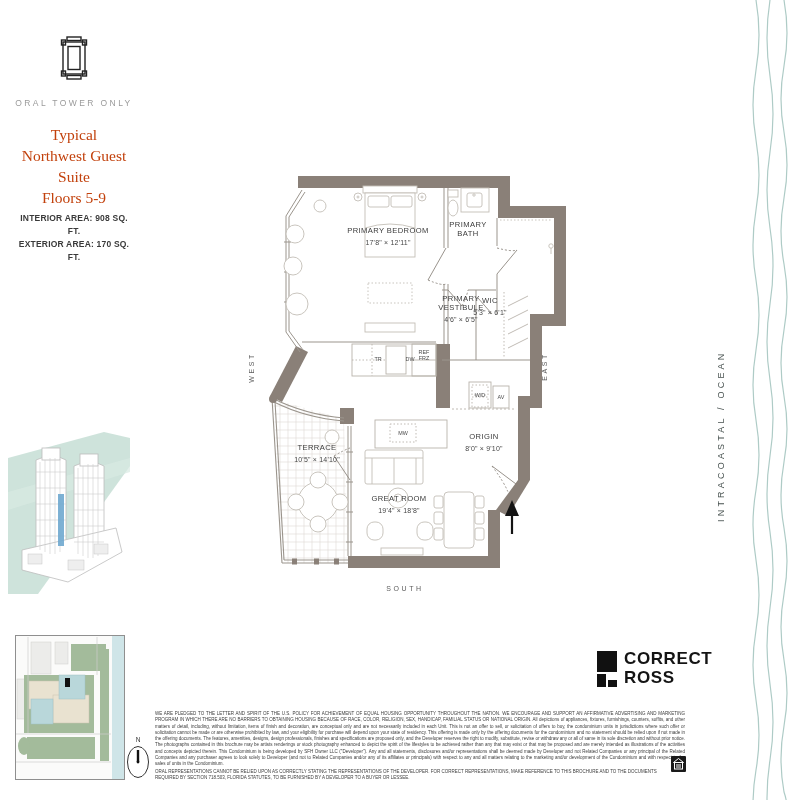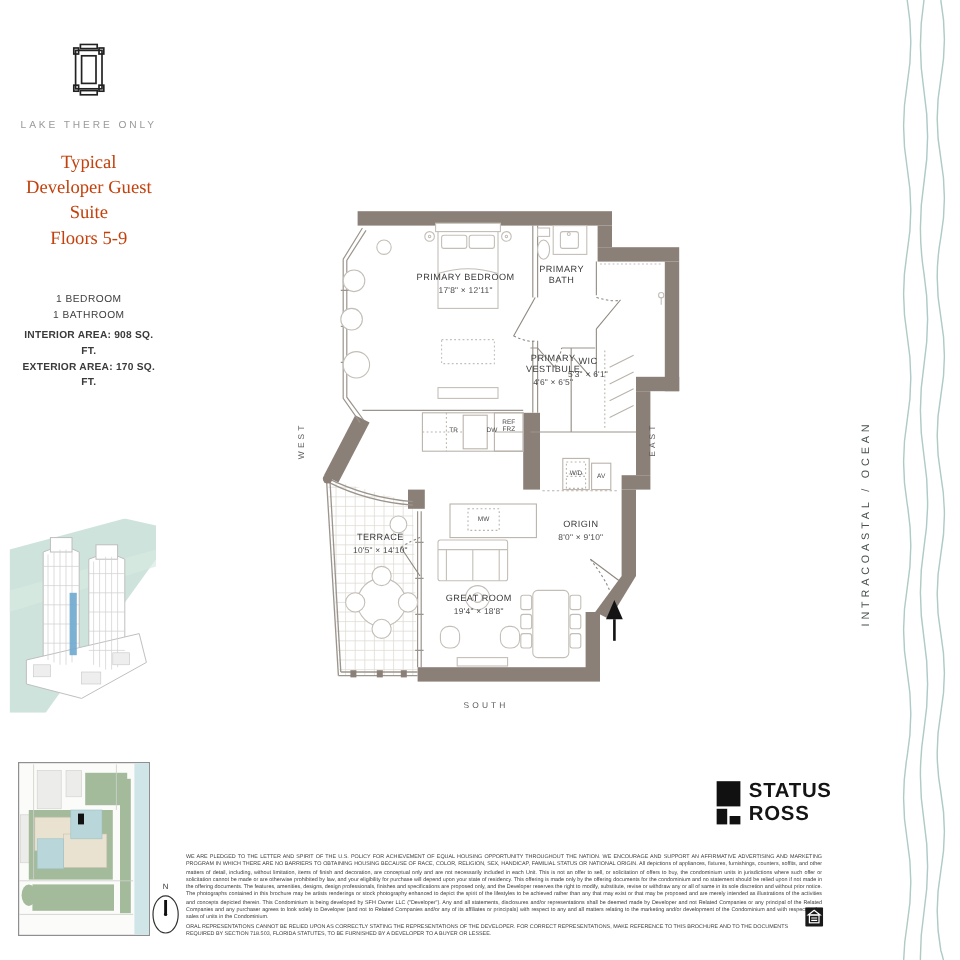--- a/index.html
+++ b/index.html
@@ -49,29 +49,25 @@
         <rect x="7" y="1" width="14" height="3.5"></rect>
         <rect x="3" y="6" width="22" height="32"></rect>
         <rect x="8" y="10.5" width="12" height="23"></rect>
         <rect x="7" y="39.5" width="14" height="3.5"></rect>
         <rect x="1.5" y="4" width="4" height="5"></rect>
         <rect x="22.5" y="4" width="4" height="5"></rect>
         <rect x="1.5" y="35" width="4" height="5"></rect>
         <rect x="22.5" y="35" width="4" height="5"></rect>
       </g>
     </svg>
-    <div class="tower-label">LAKE THERE ONLY</div>
+    <div class="tower-label">ORAL TOWER ONLY</div>
     <div class="suite-title">
       <div>Typical</div>
-      <div>Developer Guest Suite</div>
+      <div>Northwest Guest Suite</div>
       <div>Floors 5-9</div>
-    </div>
-    <div class="bedbath">
-      <div>1 BEDROOM</div>
-      <div>1 BATHROOM</div>
     </div>
     <div class="areas">
       <div>INTERIOR AREA: 908 SQ. FT.</div>
       <div>EXTERIOR AREA: 170 SQ. FT.</div>
     </div>
   </div>
 
   <div class="plan">
     <svg width="400" height="460" viewBox="0 0 400 460">
       <defs>
@@ -346,21 +342,21 @@
     </svg>
   </div>
 
   <div class="brand">
     <svg width="23" height="40" viewBox="0 0 23 40">
       <rect x="0" y="2" width="20" height="21" fill="#111"></rect>
       <rect x="0" y="25" width="9" height="13" fill="#111"></rect>
       <rect x="11" y="31" width="9" height="7" fill="#111"></rect>
     </svg>
     <div class="brand-text">
-      <div>STATUS</div>
+      <div>CORRECT</div>
       <div>ROSS</div>
     </div>
   </div>
 
   <div class="legal">WE ARE PLEDGED TO THE LETTER AND SPIRIT OF THE U.S. POLICY FOR ACHIEVEMENT OF EQUAL HOUSING OPPORTUNITY THROUGHOUT THE NATION. WE ENCOURAGE AND SUPPORT AN AFFIRMATIVE ADVERTISING AND MARKETING PROGRAM IN WHICH THERE ARE NO BARRIERS TO OBTAINING HOUSING BECAUSE OF RACE, COLOR, RELIGION, SEX, HANDICAP, FAMILIAL STATUS OR NATIONAL ORIGIN. All depictions of appliances, fixtures, furnishings, counters, soffits, and other matters of detail, including, without limitation, items of finish and decoration, are conceptual only and are not necessarily included in each Unit. This is not an offer to sell, or solicitation of offers to buy, the condominium units in jurisdictions where such offer or solicitation cannot be made or are otherwise prohibited by law, and your eligibility for purchase will depend upon your state of residency. This offering is made only by the offering documents for the condominium and no statement should be relied upon if not made in the offering documents. The features, amenities, designs, design professionals, finishes and specifications are proposed only, and the Developer reserves the right to modify, substitute, revise or withdraw any or all of same in its sole discretion and without prior notice. The photographs contained in this brochure may be artists renderings or stock photography enhanced to depict the spirit of the lifestyles to be achieved rather than any that may exist or that may be proposed and are merely intended as illustrations of the activities and concepts depicted therein. This Condominium is being developed by SFH Owner LLC ("Developer"). Any and all statements, disclosures and/or representations shall be deemed made by Developer and not Related Companies or any principal of the Related Companies and any purchaser agrees to look solely to Developer (and not to Related Companies and/or any of its affiliates or principals) with respect to any and all matters relating to the marketing and/or development of the Condominium and with respect to the sales of units in the Condominium.</div>
   <div class="oral">ORAL REPRESENTATIONS CANNOT BE RELIED UPON AS CORRECTLY STATING THE REPRESENTATIONS OF THE DEVELOPER. FOR CORRECT REPRESENTATIONS, MAKE REFERENCE TO THIS BROCHURE AND TO THE DOCUMENTS REQUIRED BY SECTION 718.503, FLORIDA STATUTES, TO BE FURNISHED BY A DEVELOPER TO A BUYER OR LESSEE.</div>
 
   <svg class="abs" style="left:671px;top:756px" width="15" height="18" viewBox="0 0 15 18">
     <rect x="0" y="0" width="15" height="16" rx="1" fill="#1a1a1a"></rect>
     <polygon points="7.5,2.5 2.5,6.5 12.5,6.5" fill="none" stroke="#fff" stroke-width="1"></polygon>

